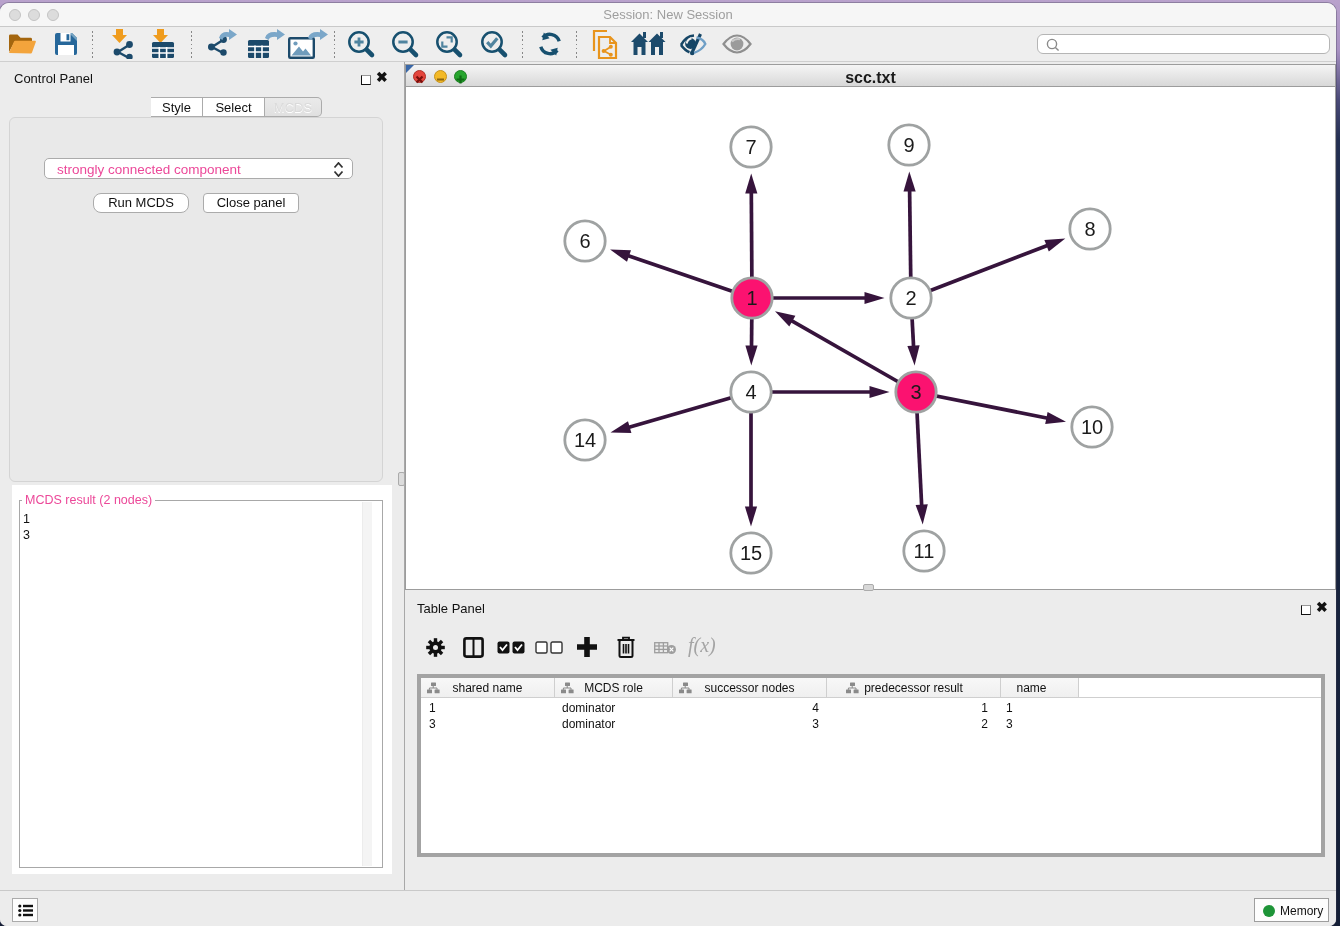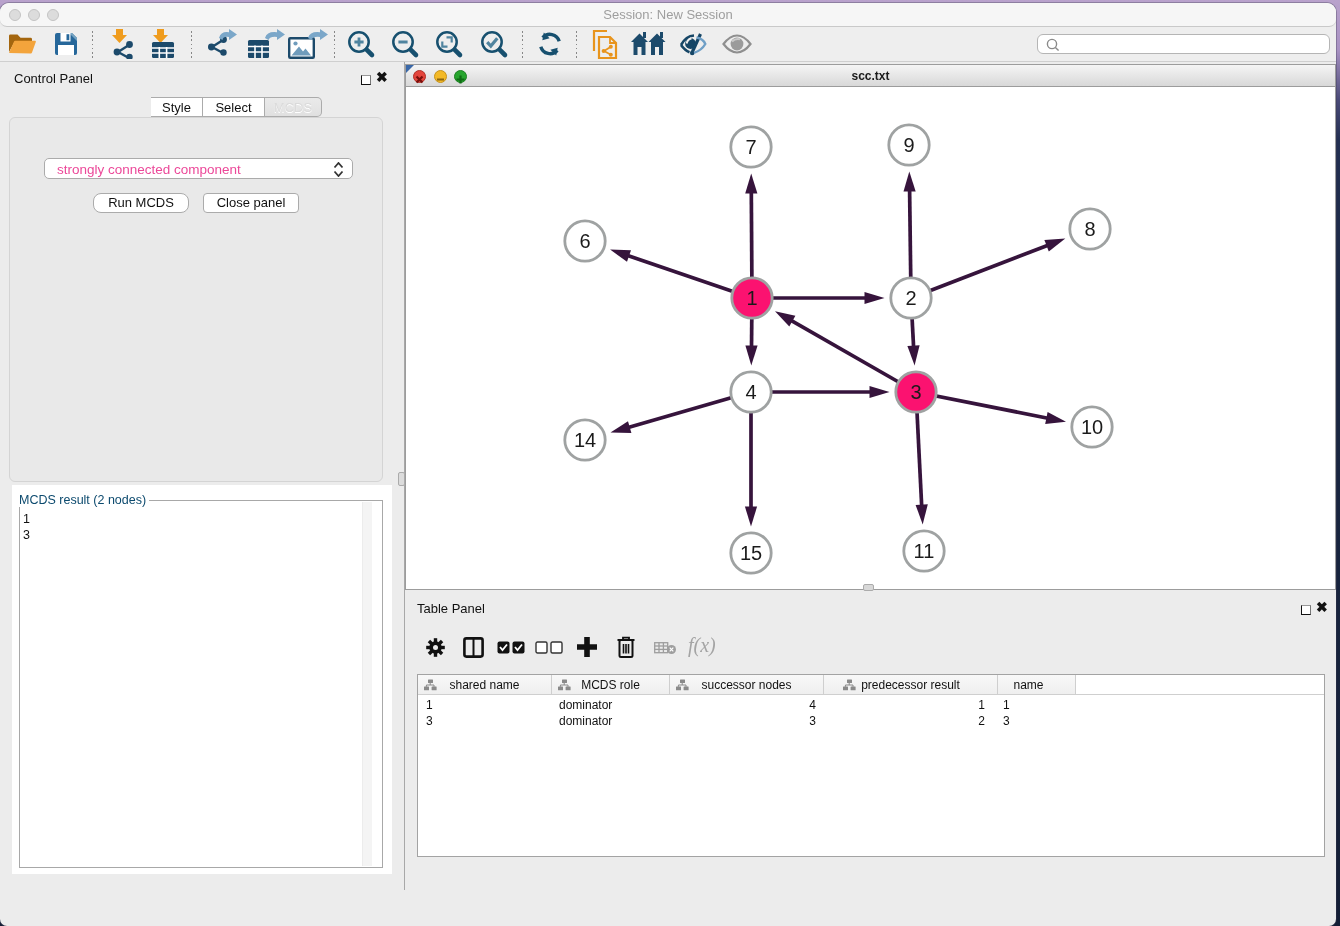--- a/index.html
+++ b/index.html
@@ -3,21 +3,21 @@
 <meta charset="utf-8">
 <style>
 * { margin:0; padding:0; box-sizing:border-box; }
 html,body { width:1340px; height:926px; overflow:hidden; }
 body { font-family:"Liberation Sans", sans-serif;
   background:linear-gradient(180deg,#b9a2cc 0px,#a891c2 50px,#4a4a78 100px,#232f52 140px,#1b2844 300px,#141e36 926px); }
 .win { position:absolute; left:0; top:3px; width:1336px; height:923px; background:#ececec;
   border-radius:9px 9px 7px 7px; overflow:hidden; box-shadow:0 0 0 1px rgba(60,60,80,.35); }
 .abs { position:absolute; }
 
-.titlebar { position:absolute; left:0; top:0; width:100%; height:24px; background:#f6f6f6; border-bottom:1px solid #c9c9c9;border-radius:7px; }
+.titlebar { position:absolute; left:0; top:0; width:100%; height:24px; background:#f6f6f6; border-bottom:1px solid #c9c9c9; }
 .tl { position:absolute; top:5.5px; width:12px; height:12px; border-radius:50%; background:#dcdcdc; border:1px solid #c3c3c3; }
 .apptitle { position:absolute; top:4px; left:0; width:100%; text-align:center; font-size:13px; color:#9e9e9e; }
 
 .toolbar { position:absolute; left:0; top:24px; width:100%; height:35px; background:#eeeeee; border-bottom:1px solid #cfcfcf; }
 .sep { position:absolute; top:4px; height:27px; width:2px;
   background-image:repeating-linear-gradient(180deg,#878787 0 1.6px,transparent 1.6px 4.2px); background-size:1.2px 100%; background-repeat:no-repeat; background-position:center; }
 .ticon { position:absolute; }
 .searchbox { position:absolute; left:1037px; top:7px; width:293px; height:20px; background:#fff; border:1px solid #b5b5b5; border-radius:6px; }
 
 .leftpanel { position:absolute; left:0; top:59px; width:404px; height:828px; background:#ececec; }
@@ -225,21 +225,21 @@
         <path d="M1.5 5.5 L5.5 1 L9.5 5.5" fill="none" stroke="#333" stroke-width="1.8"></path>
         <path d="M1.5 9.5 L5.5 14 L9.5 9.5" fill="none" stroke="#333" stroke-width="1.8"></path>
       </svg>
     </div>
     <div class="btn" style="left:93px;top:131px;width:96px;height:20px;line-height:18px;border-radius:8px;">Run MCDS</div>
     <div class="btn" style="left:203px;top:131px;width:96px;height:20px;line-height:18px;">Close panel</div>
 
     <div class="abs" style="left:12px;top:423px;width:380px;height:389px;background:#fff;"></div>
     <div class="abs" style="left:19px;top:438px;width:364px;height:368px;border:1px solid #a8a8a8;"></div>
     <div class="abs" style="left:362px;top:440px;width:10px;height:364px;background:#f4f4f4;border-left:1px solid #ececec;"></div>
-    <div class="abs" style="left:16px;top:431px;font-size:12.5px;color:#0c4a6e;background:#fff;padding:0 3px;">MCDS result (2 nodes)</div>
+    <div class="abs" style="left:22px;top:431px;font-size:12.5px;color:#ec4899;background:#fff;padding:0 3px;">MCDS result (2 nodes)</div>
     <div class="abs" style="left:23px;top:449px;font-size:12.5px;color:#111;line-height:16px;">1<br>3</div>
   </div>
   <div class="abs" style="left:398px;top:469px;width:7px;height:14px;background:#dcdcdc;border:1px solid #ababab;border-radius:2px;z-index:5;"></div>
   <div class="vdivider"></div>
 
   <div class="netwin" id="netwin">
     <div class="nettitle">
       <svg class="abs" style="left:0;top:0" width="8" height="8" viewBox="0 0 8 8">
           <path d="M0 0 L8 0 L0 8 Z" fill="#3a68a8"></path>
         </svg>
@@ -251,21 +251,21 @@
       <div class="light" style="left:27.5px;background:#f3b927;border:1px solid #c6931c;">
         <svg width="11" height="11" viewBox="0 0 11 11">
             <path d="M2 5.5 L9 5.5" stroke="#8a6510" stroke-width="2.2"></path>
           </svg>
       </div>
       <div class="light" style="left:48px;background:#27a52e;border:1px solid #1d8023;">
         <svg width="11" height="11" viewBox="0 0 11 11">
             <path d="M5.5 1.5 L5.5 9.5 M1.5 5.5 L9.5 5.5" stroke="#0f6b14" stroke-width="2.2"></path>
           </svg>
       </div>
-      <div class="abs" style="left:0;top:4px;width:100%;text-align:center;font-size:12px;font-weight:bold;color:#1a1a1a;">scc.txt</div>
+      <div class="abs" style="left:0;top:4px;width:100%;text-align:center;font-size:16px;font-weight:bold;color:#1a1a1a;">scc.txt</div>
     </div>
     <svg class="abs" style="left:1px;top:23px;" width="929" height="502" viewBox="0 0 929 502">
       <g stroke="#36143c" stroke-width="3.7">
         <line x1="345.0" y1="210.0" x2="344.3" y2="104.0"></line>
         <line x1="345.0" y1="210.0" x2="220.6" y2="167.5"></line>
         <line x1="345.0" y1="210.0" x2="459.0" y2="210.0"></line>
         <line x1="345.0" y1="210.0" x2="344.5" y2="259.0"></line>
         <line x1="504.0" y1="210.0" x2="502.6" y2="102.0"></line>
         <line x1="504.0" y1="210.0" x2="641.0" y2="157.2"></line>
         <line x1="504.0" y1="210.0" x2="506.6" y2="259.1"></line>
@@ -375,21 +375,21 @@
         <line x1="0.7" y1="5" x2="13.7" y2="5"></line>
           <line x1="0.7" y1="8.4" x2="13.7" y2="8.4"></line>
         <line x1="5" y1="1.7" x2="5" y2="11.7"></line>
           <line x1="9.4" y1="1.7" x2="9.4" y2="11.7"></line>
       </g>
       <circle cx="17.5" cy="8.5" r="4.5" fill="#9e9e9e"></circle>
       <path d="M15.7 6.7 L19.3 10.3 M19.3 6.7 L15.7 10.3" stroke="#fff" stroke-width="1.2"></path>
     </svg>
     <div class="abs" style="left:283px;top:37px;font-family:'Liberation Serif',serif;font-style:italic;font-size:20px;color:#a4a4a4;">f(x)</div>
 
-    <div class="abs" style="left:12px;top:77px;width:908px;height:183px;background:#fff;border:1px solid #a3a3a3;">
+    <div class="abs" style="left:12px;top:77px;width:908px;height:183px;background:#fff;border:4px solid #a3a3a3;">
       <div class="hcell" style="left:0;width:134px;">
           <div class="hlabel">shared name</div>
         </div>
       <div class="hcell" style="left:134px;width:118px;">
           <div class="hlabel">MCDS role</div>
         </div>
       <div class="hcell" style="left:252px;width:154px;">
           <div class="hlabel">successor nodes</div>
         </div>
       <div class="hcell" style="left:406px;width:174px;">
@@ -438,13 +438,31 @@
       <div class="rowtxt" style="left:585px;top:23px;">1</div>
       <div class="rowtxt" style="left:8px;top:39px;">3</div>
       <div class="rowtxt" style="left:141px;top:39px;">dominator</div>
       <div class="rowtxt" style="left:330px;top:39px;width:68px;text-align:right;">3</div>
       <div class="rowtxt" style="left:500px;top:39px;width:67px;text-align:right;">2</div>
       <div class="rowtxt" style="left:585px;top:39px;">3</div>
     </div>
 
   </div>
 
+  <div class="statusbar" id="statusbar">
+    <div class="abs" style="left:12px;top:7px;width:26px;height:24px;background:#fdfdfd;border:1px solid #ababab;">
+      <svg class="abs" style="left:5px;top:5px" width="15" height="13" viewBox="0 0 15 13">
+        <g fill="#111">
+          <circle cx="1.8" cy="2" r="1.6"></circle>
+            <rect x="5" y="0.8" width="10" height="2.4"></rect>
+          <circle cx="1.8" cy="6.5" r="1.6"></circle>
+            <rect x="5" y="5.3" width="10" height="2.4"></rect>
+          <circle cx="1.8" cy="11" r="1.6"></circle>
+            <rect x="5" y="9.8" width="10" height="2.4"></rect>
+        </g>
+      </svg>
+    </div>
+    <div class="abs" style="left:1254px;top:7px;width:75px;height:24px;background:#fdfdfd;border:1px solid #9e9e9e;">
+      <div class="abs" style="left:8px;top:6px;width:12px;height:12px;border-radius:50%;background:#1d9437;"></div>
+      <div class="abs" style="left:25px;top:4.5px;font-size:12px;color:#111;">Memory</div>
+    </div>
+  </div>
 </div>
 
 </body></html>

